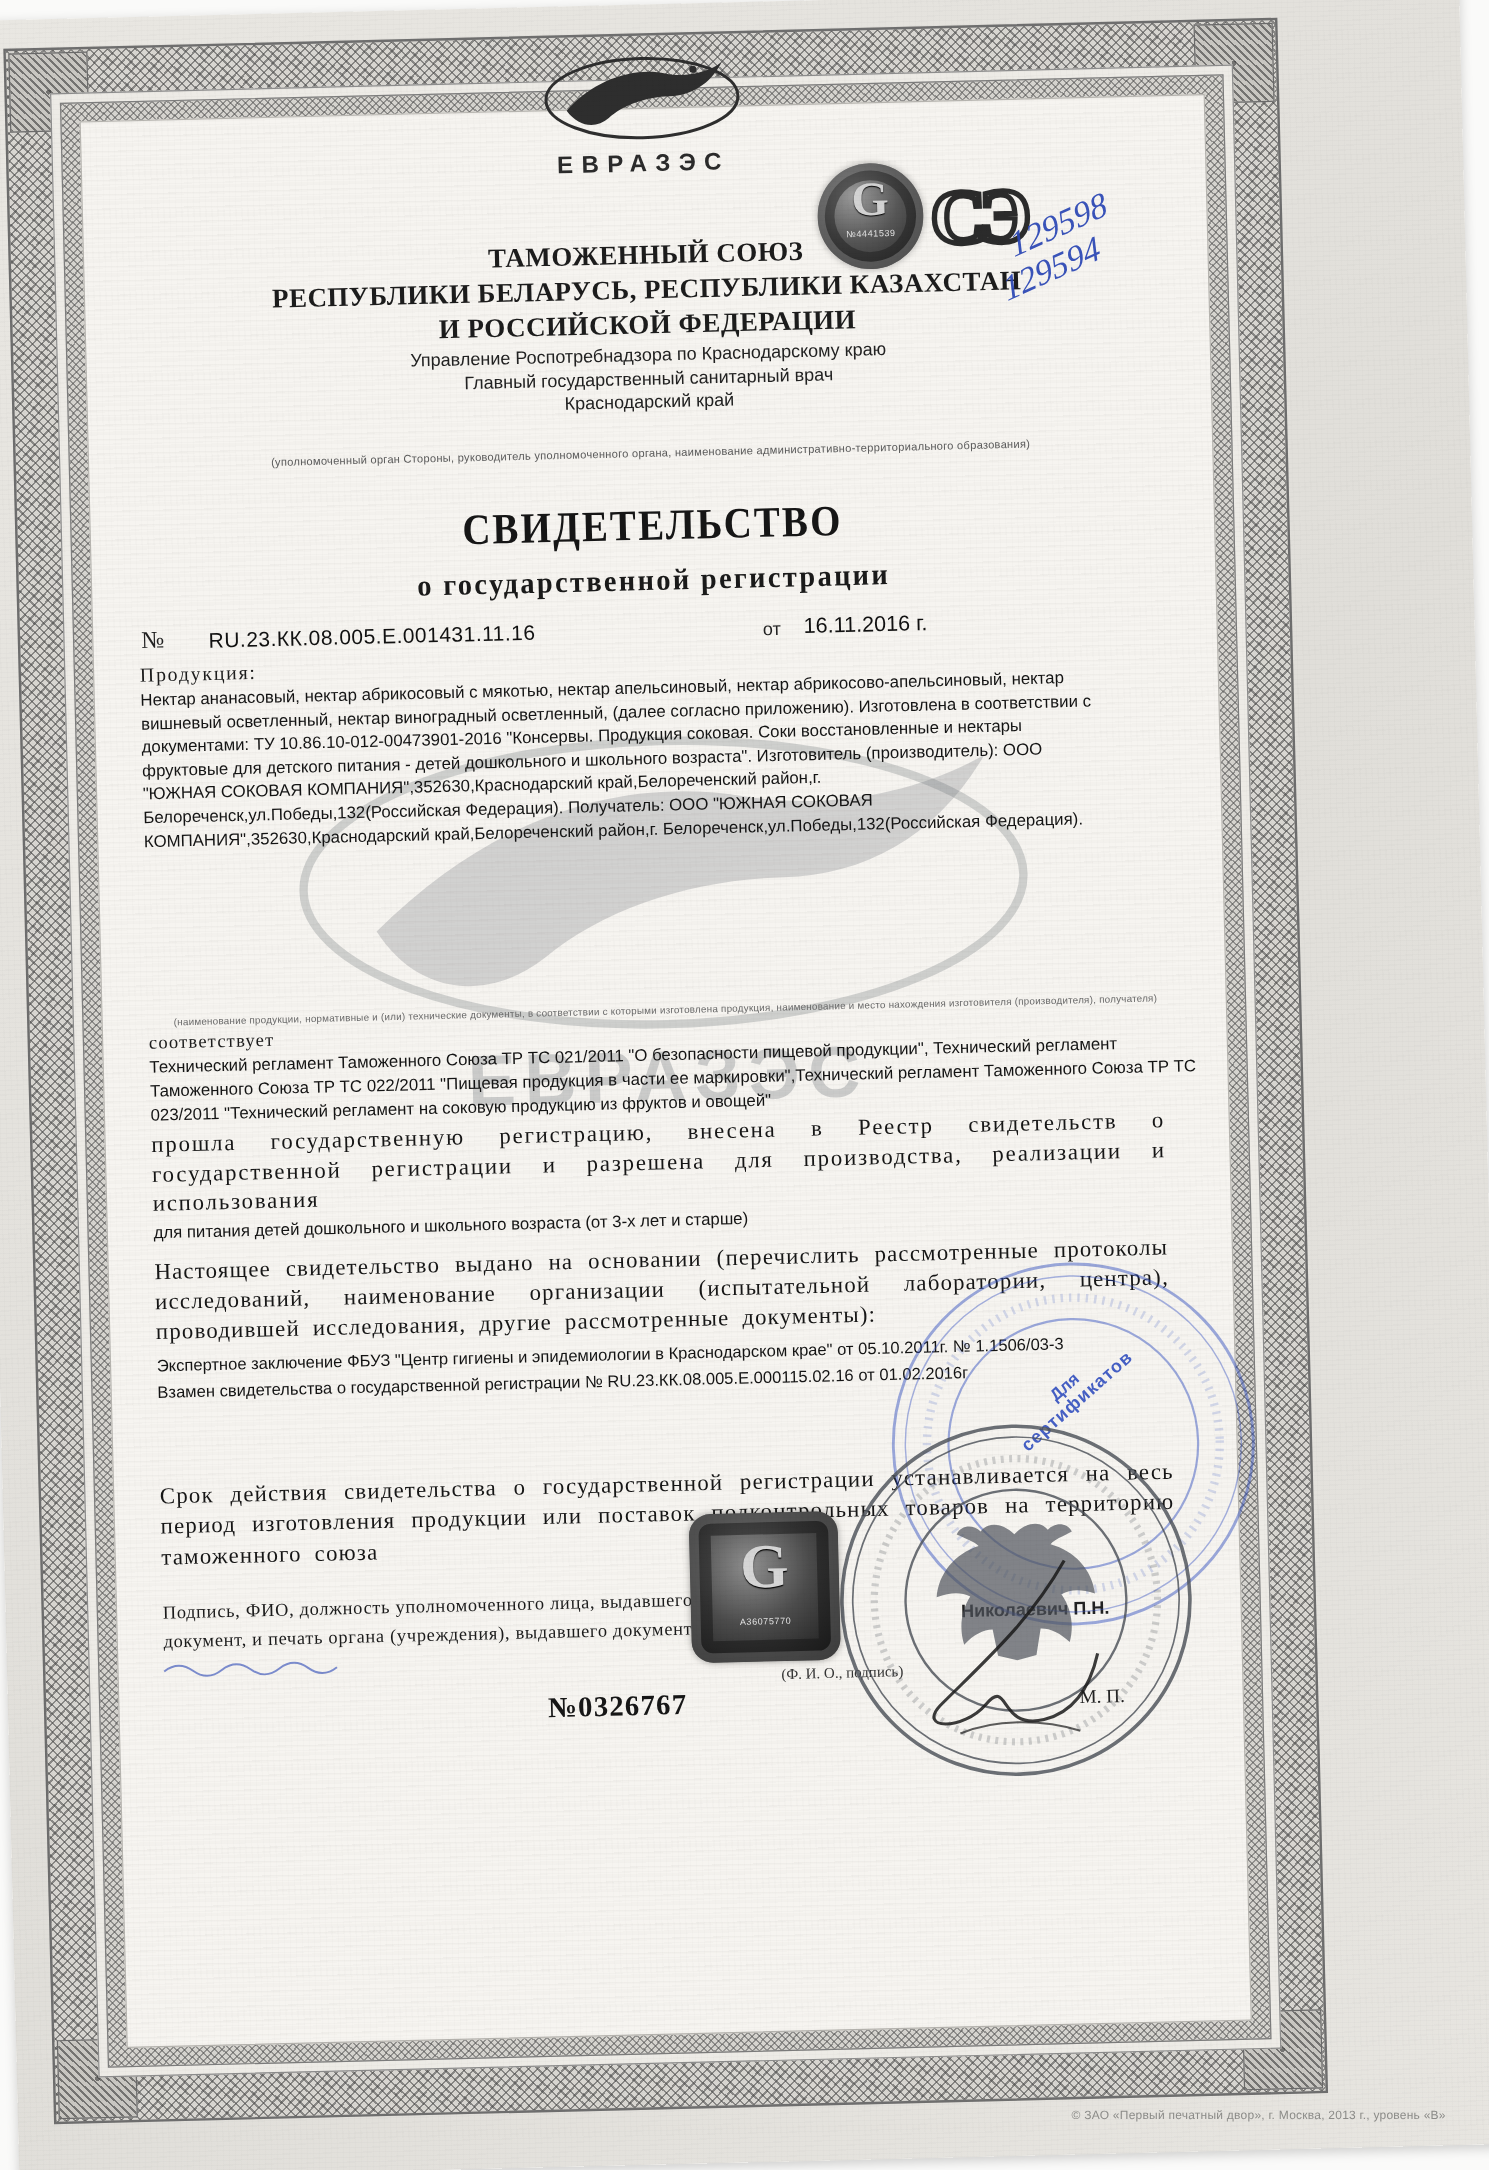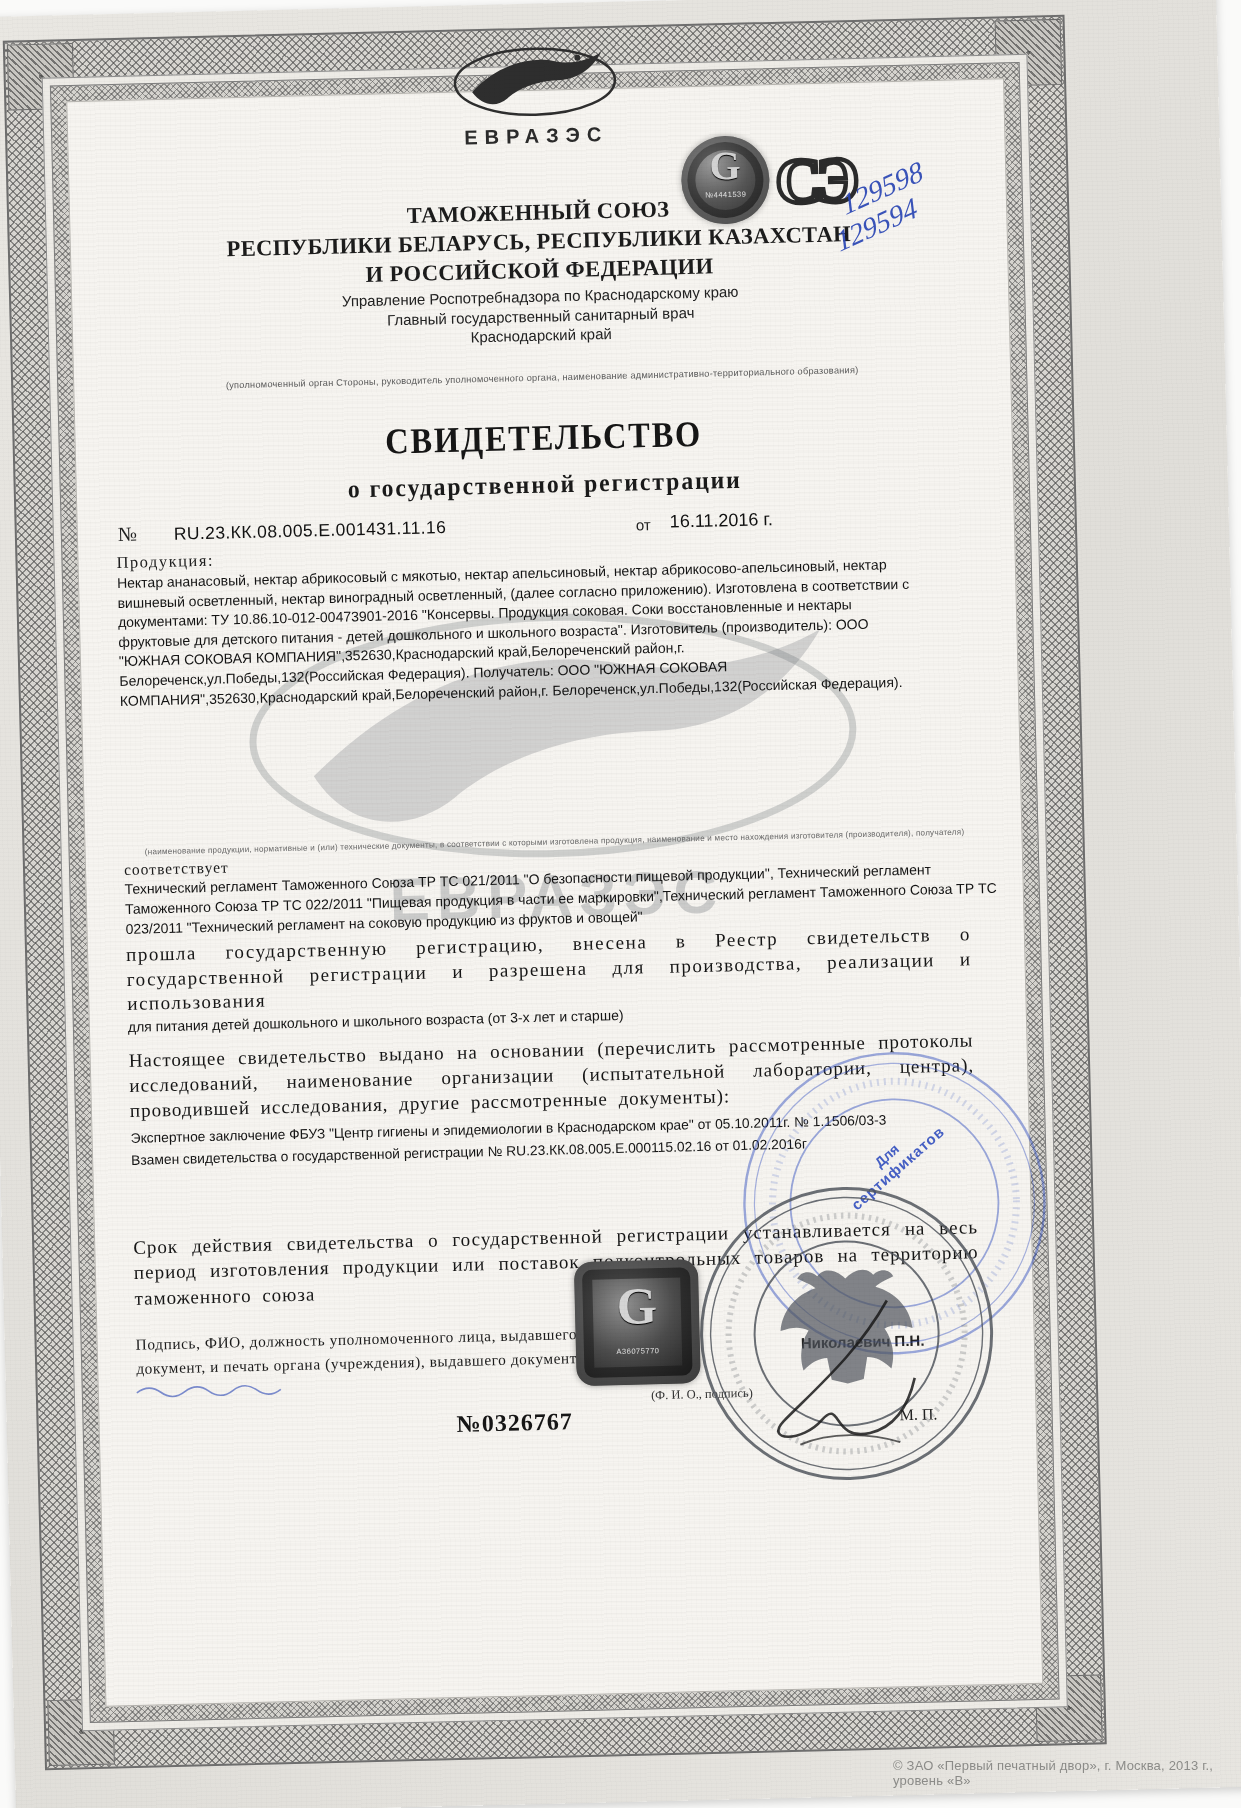--- a/index.html
+++ b/index.html
@@ -98,21 +98,21 @@
     letter-spacing:7px;color:rgba(104,110,115,.30);margin-top:-8px;}
   .blue-stamp{left:620px;top:945px;width:350px;height:380px;pointer-events:none;}
   .blue-text{position:absolute;left:120px;top:118px;transform:rotate(-40deg);
     color:#2746bd;font-weight:bold;text-align:center;opacity:.85;
     font-family:"Liberation Sans",sans-serif;}
   .blue-text div:first-child{font-size:14px;}
   .blue-text div:last-child{font-size:15px;letter-spacing:1px;}
   .eagle-stamp{left:596px;top:1097px;width:306px;height:306px;opacity:.82;}
   .signature{left:640px;top:1210px;width:230px;height:170px;}
   .squiggle{left:36px;top:1284px;width:190px;height:14px;}
-  .copyright{position:absolute;left:893px;top:1758px;width:330px;font-size:13px;
+  .copyright{position:absolute;left:893px;top:1758px;width:330px;font-size:10px;
     color:#8b8b88;letter-spacing:.2px;font-family:"Liberation Sans",sans-serif;}
 </style>
 </head>
 <body>
 
 <div class="scan">
   <div class="frame">
     <div class="band-outer">
       <div class="corner c-tl"></div>
       <div class="corner c-tr"></div>

